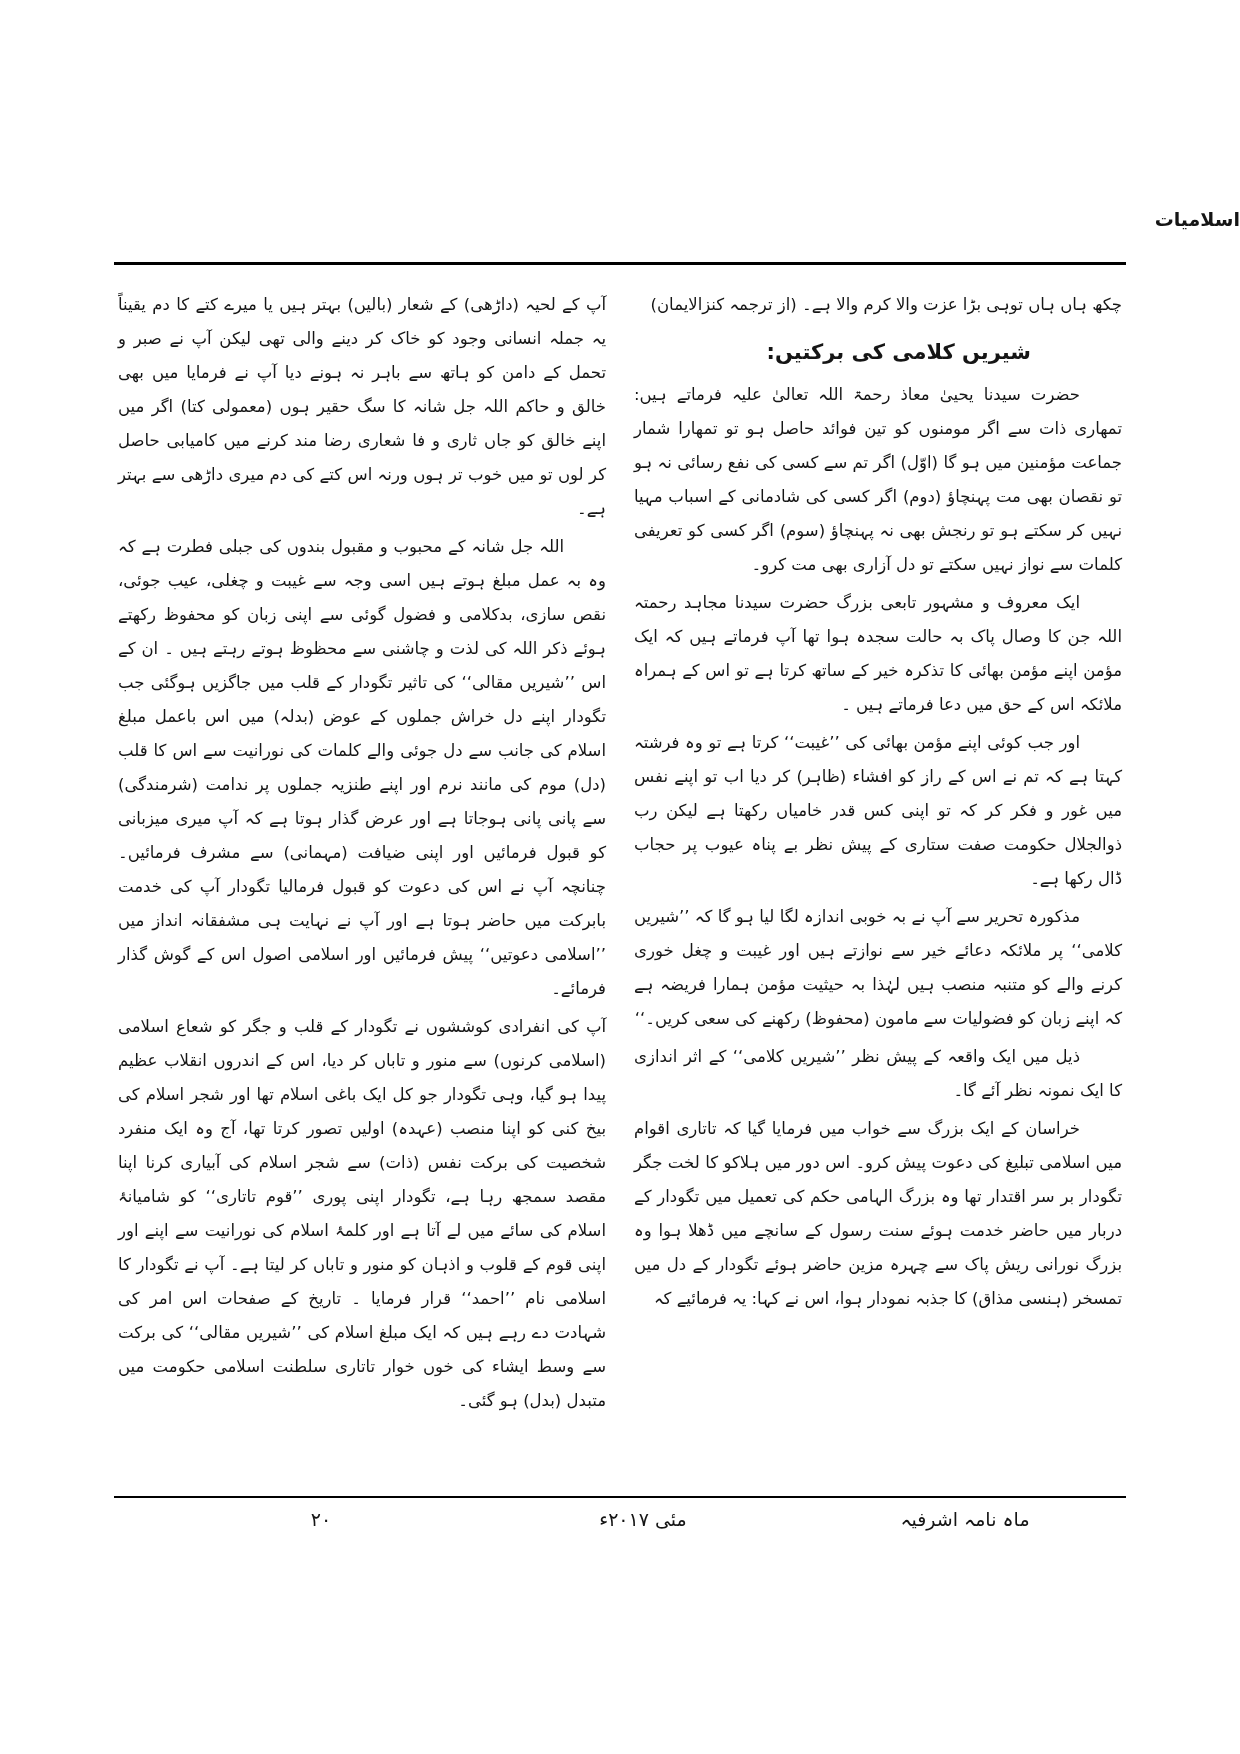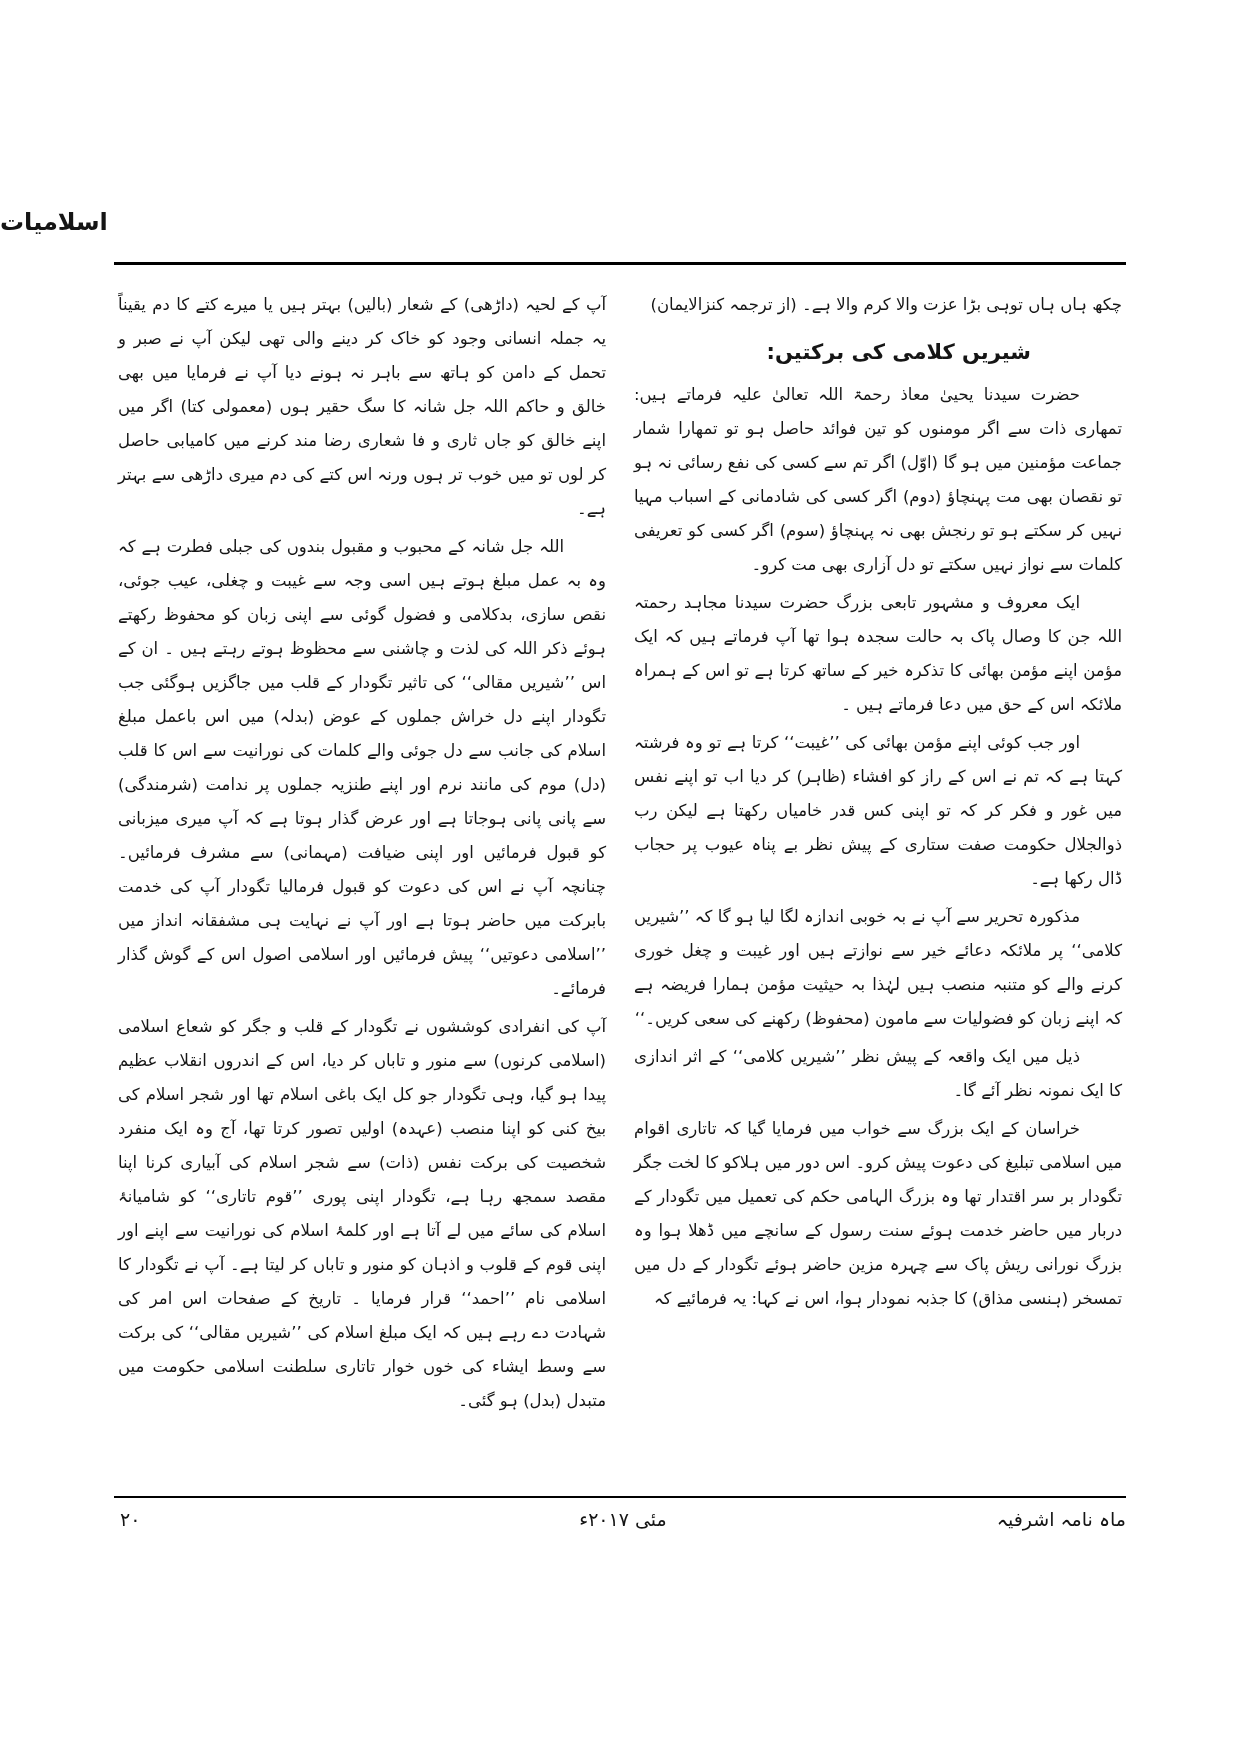--- a/index.html
+++ b/index.html
@@ -8,22 +8,22 @@
     width:1240px;height:1754px;
     margin:0 auto;
     background:#ffffff;
     color:#151515;
     font-family:"DejaVu Sans", sans-serif;
     direction:rtl;
     overflow:hidden;
   }
   .header-title{
     position:absolute;top:208px;left:0;width:100%;
-    text-align:left;
-    font-size:24px;font-weight:700;
+    text-align:right;
+    font-size:19px;font-weight:700;
     letter-spacing:1px;
   }
   .header-rule{
     position:absolute;top:262px;left:114px;
     width:1012px;height:3px;background:#000;
   }
   .columns{
     position:absolute;top:284px;right:114px;
     width:1012px;height:1205px;
     display:flex;gap:20px;
@@ -49,23 +49,23 @@
   .footer-rule{
     position:absolute;top:1496px;left:114px;
     width:1012px;height:2px;background:#000;
   }
   .footer{
     position:absolute;top:1508px;right:114px;
     width:1012px;
     display:flex;direction:rtl;
     font-size:19px;
   }
-  .footer .f-right{flex:1;text-align:right;}
+  .footer .f-right{flex:1;text-align:center;}
   .footer .f-center{flex:1;text-align:center;}
-  .footer .f-left{flex:1;text-align:left;padding-left:6px;}
+  .footer .f-left{flex:1;text-align:center;padding-left:6px;margin-left:40px;}
 </style>
 </head>
 <body>
 
 <div class="page">
 
   <div class="header-title">اسلامیات</div>
 
   <div class="header-rule"></div>
 

